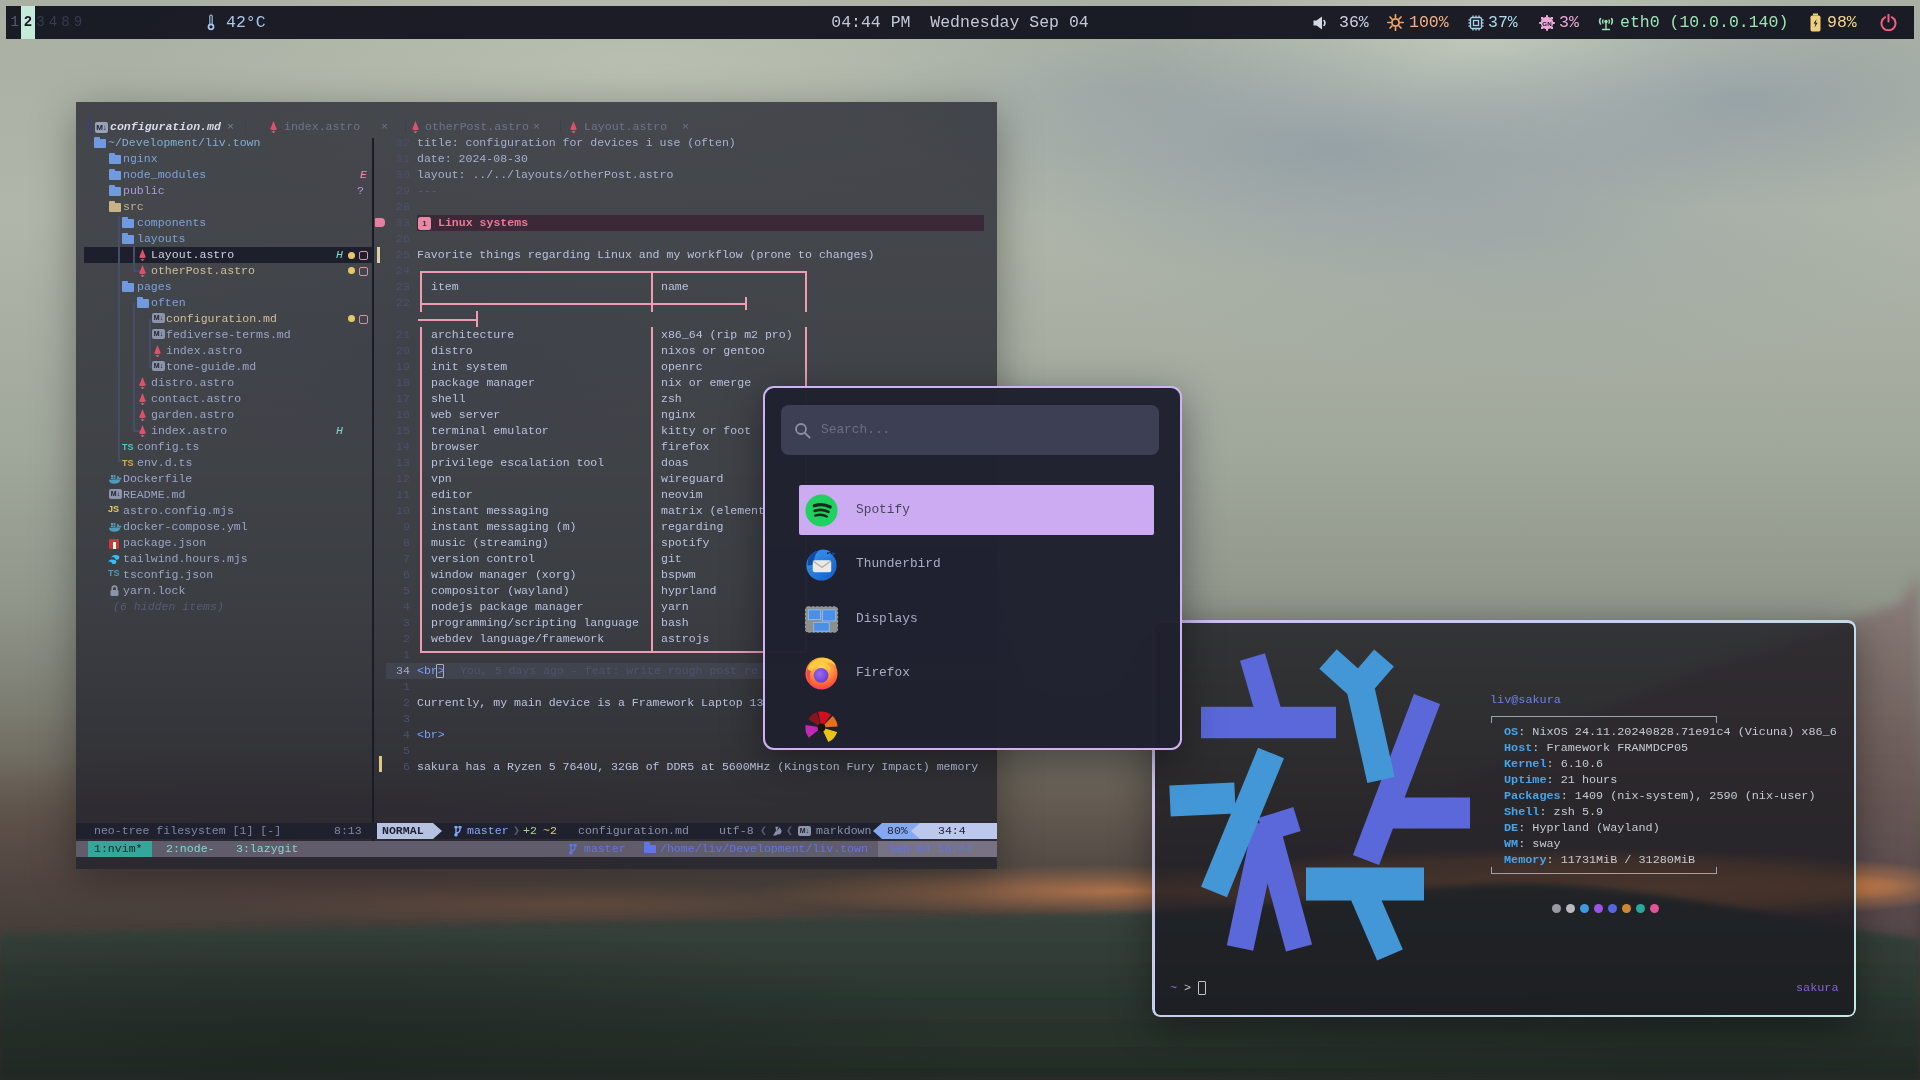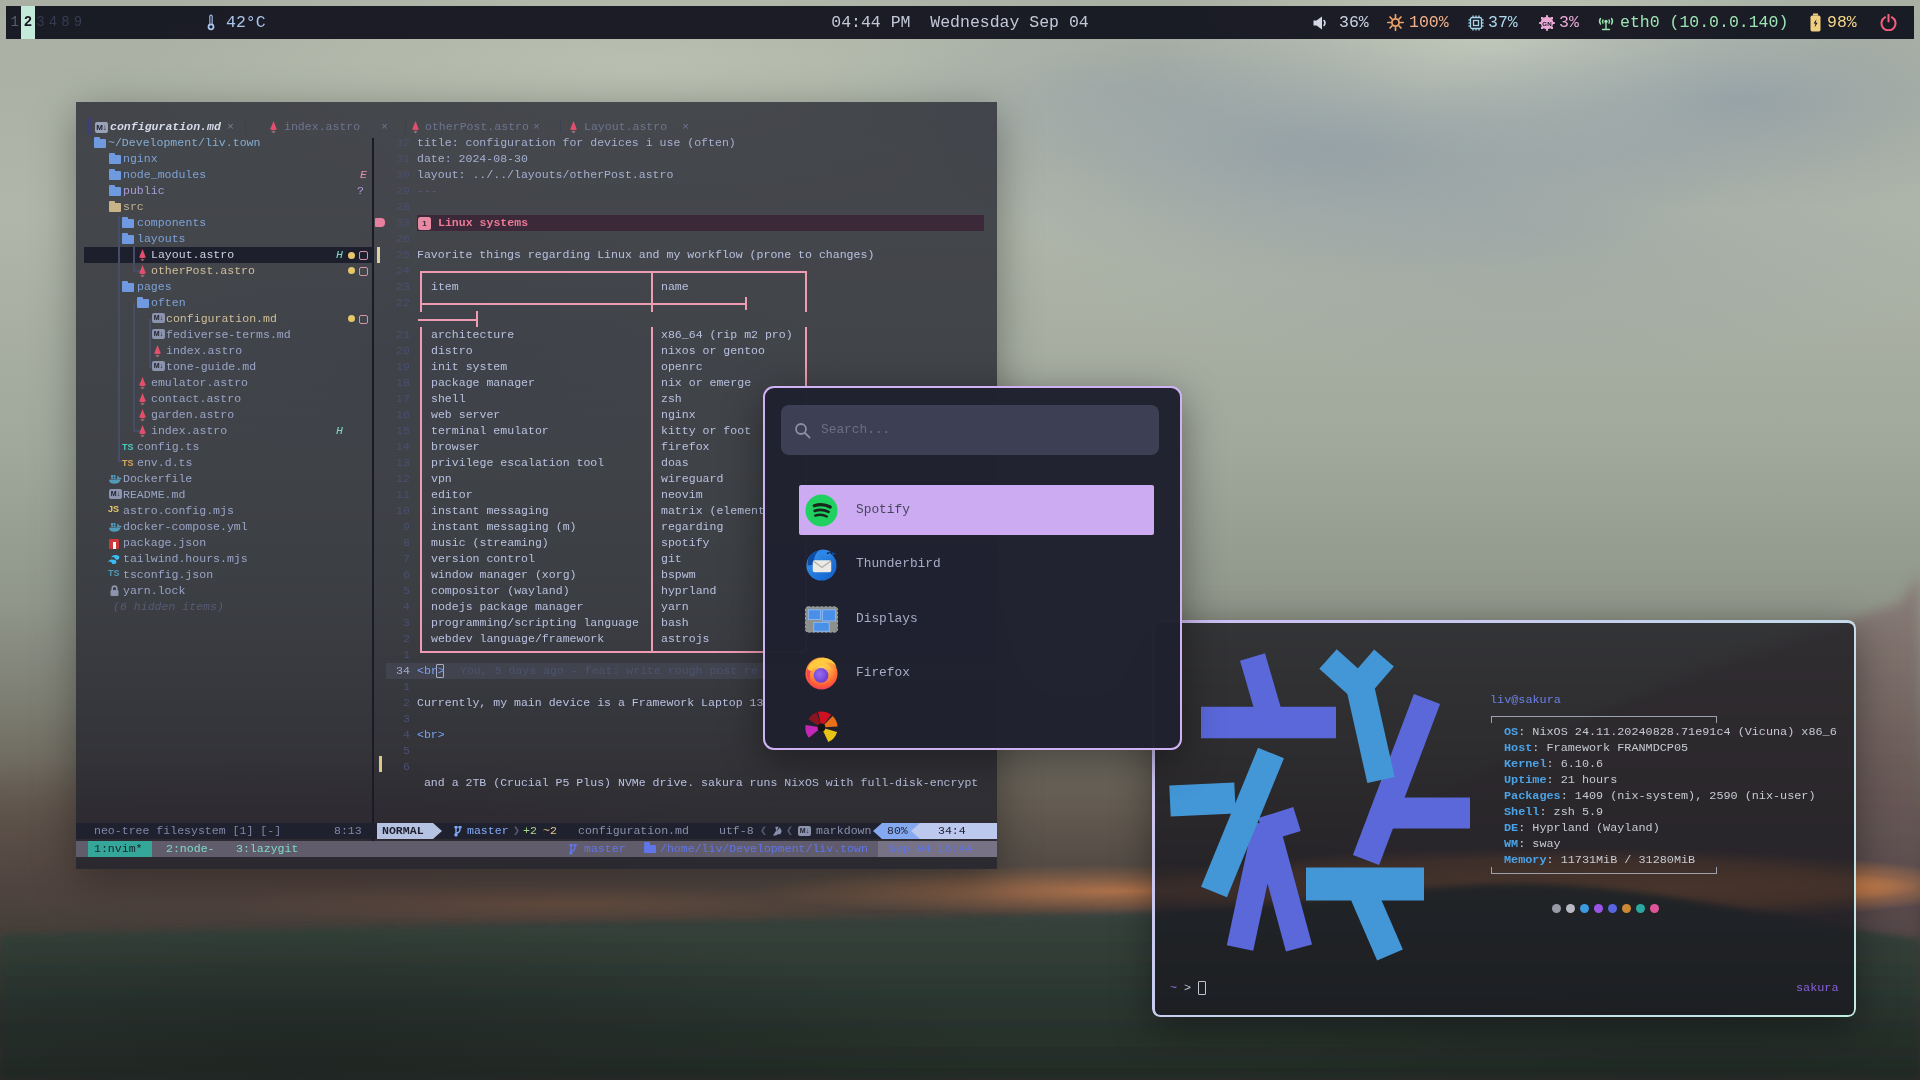--- a/index.html
+++ b/index.html
@@ -250,21 +250,21 @@
 <span class="r" style="left:61px;top:113px;color:#7da2d9">components</span>
 <span class="r" style="left:61px;top:129px;color:#7da2d9">layouts</span>
 <span class="r" style="left:75px;top:145px;color:#ccd2e2">Layout.astro</span>
 <span class="r" style="left:75px;top:161px;color:#d0bf9a">otherPost.astro</span>
 <span class="r" style="left:61px;top:177px;color:#7da2d9">pages</span>
 <span class="r" style="left:75px;top:193px;color:#7da2d9">often</span>
 <span class="r" style="left:90px;top:209px;color:#d0bf9a">configuration.md</span>
 <span class="r" style="left:90px;top:225px;color:#9aa4c8">fediverse-terms.md</span>
 <span class="r" style="left:90px;top:241px;color:#9aa4c8">index.astro</span>
 <span class="r" style="left:90px;top:257px;color:#9aa4c8">tone-guide.md</span>
-<span class="r" style="left:75px;top:273px;color:#9aa4c8">emulator.astro</span>
+<span class="r" style="left:75px;top:273px;color:#9aa4c8">distro.astro</span>
 <span class="r" style="left:75px;top:289px;color:#9aa4c8">contact.astro</span>
 <span class="r" style="left:75px;top:305px;color:#9aa4c8">garden.astro</span>
 <span class="r" style="left:75px;top:321px;color:#9aa4c8">index.astro</span>
 <span class="r" style="left:61px;top:337px;color:#9aa4c8">config.ts</span>
 <span class="r" style="left:61px;top:353px;color:#9aa4c8">env.d.ts</span>
 <span class="r" style="left:47px;top:369px;color:#9aa4c8">Dockerfile</span>
 <span class="r" style="left:47px;top:385px;color:#9aa4c8">README.md</span>
 <span class="r" style="left:47px;top:401px;color:#9aa4c8">astro.config.mjs</span>
 <span class="r" style="left:47px;top:417px;color:#9aa4c8">docker-compose.yml</span>
 <span class="r" style="left:47px;top:433px;color:#9aa4c8">package.json</span>
@@ -454,21 +454,21 @@
     <span class="r" style="left:585px;top:497px">yarn</span>
 <span class="r" style="left:355px;top:513px">programming/scripting language</span>
     <span class="r" style="left:585px;top:513px">bash</span>
 <span class="r" style="left:355px;top:529px">webdev language/framework</span>
     <span class="r" style="left:585px;top:529px">astrojs</span>
 <div class="abs" style="left:360px;top:562px;width:8px;height:14px;border:1.2px solid #a8aec0;border-radius:1px"></div>
 <span class="r" style="left:341px;top:561px;color:#7aa2f7">&lt;br&gt;</span>
 <span class="r" style="left:384px;top:561px;color:#4e536e">You, 5 days ago - feat: write rough post re</span>
 <span class="r" style="left:341px;top:593px">Currently, my main device is a Framework Laptop 13</span>
 <span class="r" style="left:341px;top:625px;color:#7aa2f7">&lt;br&gt;</span>
-<span class="r" style="left:341px;top:673px"> and a 2TB (Crucial P5 Plus) NVMe drive. sakura runs NixOS with full-disk-encrypt</span>
+<span class="r" style="left:341px;top:657px">sakura has a Ryzen 5 7640U, 32GB of DDR5 at 5600MHz (Kingston Fury Impact) memory</span>
 
 <div class="abs" style="left:344px;top:168.5px;width:386px;height:2px;background:#ef9cb2"></div>
 <div class="abs" style="left:344px;top:168.5px;width:2px;height:41px;background:#ef9cb2"></div>
 <div class="abs" style="left:575px;top:168.5px;width:2px;height:41px;background:#ef9cb2"></div>
 <div class="abs" style="left:729px;top:168.5px;width:2px;height:41px;background:#ef9cb2"></div>
 <div class="abs" style="left:344px;top:200.5px;width:325px;height:2px;background:#ef9cb2"></div>
 <div class="abs" style="left:669px;top:194.5px;width:2px;height:13px;background:#ef9cb2"></div>
 <div class="abs" style="left:342px;top:216.5px;width:58px;height:2px;background:#ef9cb2"></div>
 <div class="abs" style="left:400px;top:209px;width:2px;height:16px;background:#ef9cb2"></div>
 <div class="abs" style="left:344px;top:225px;width:2px;height:324px;background:#ef9cb2"></div>

